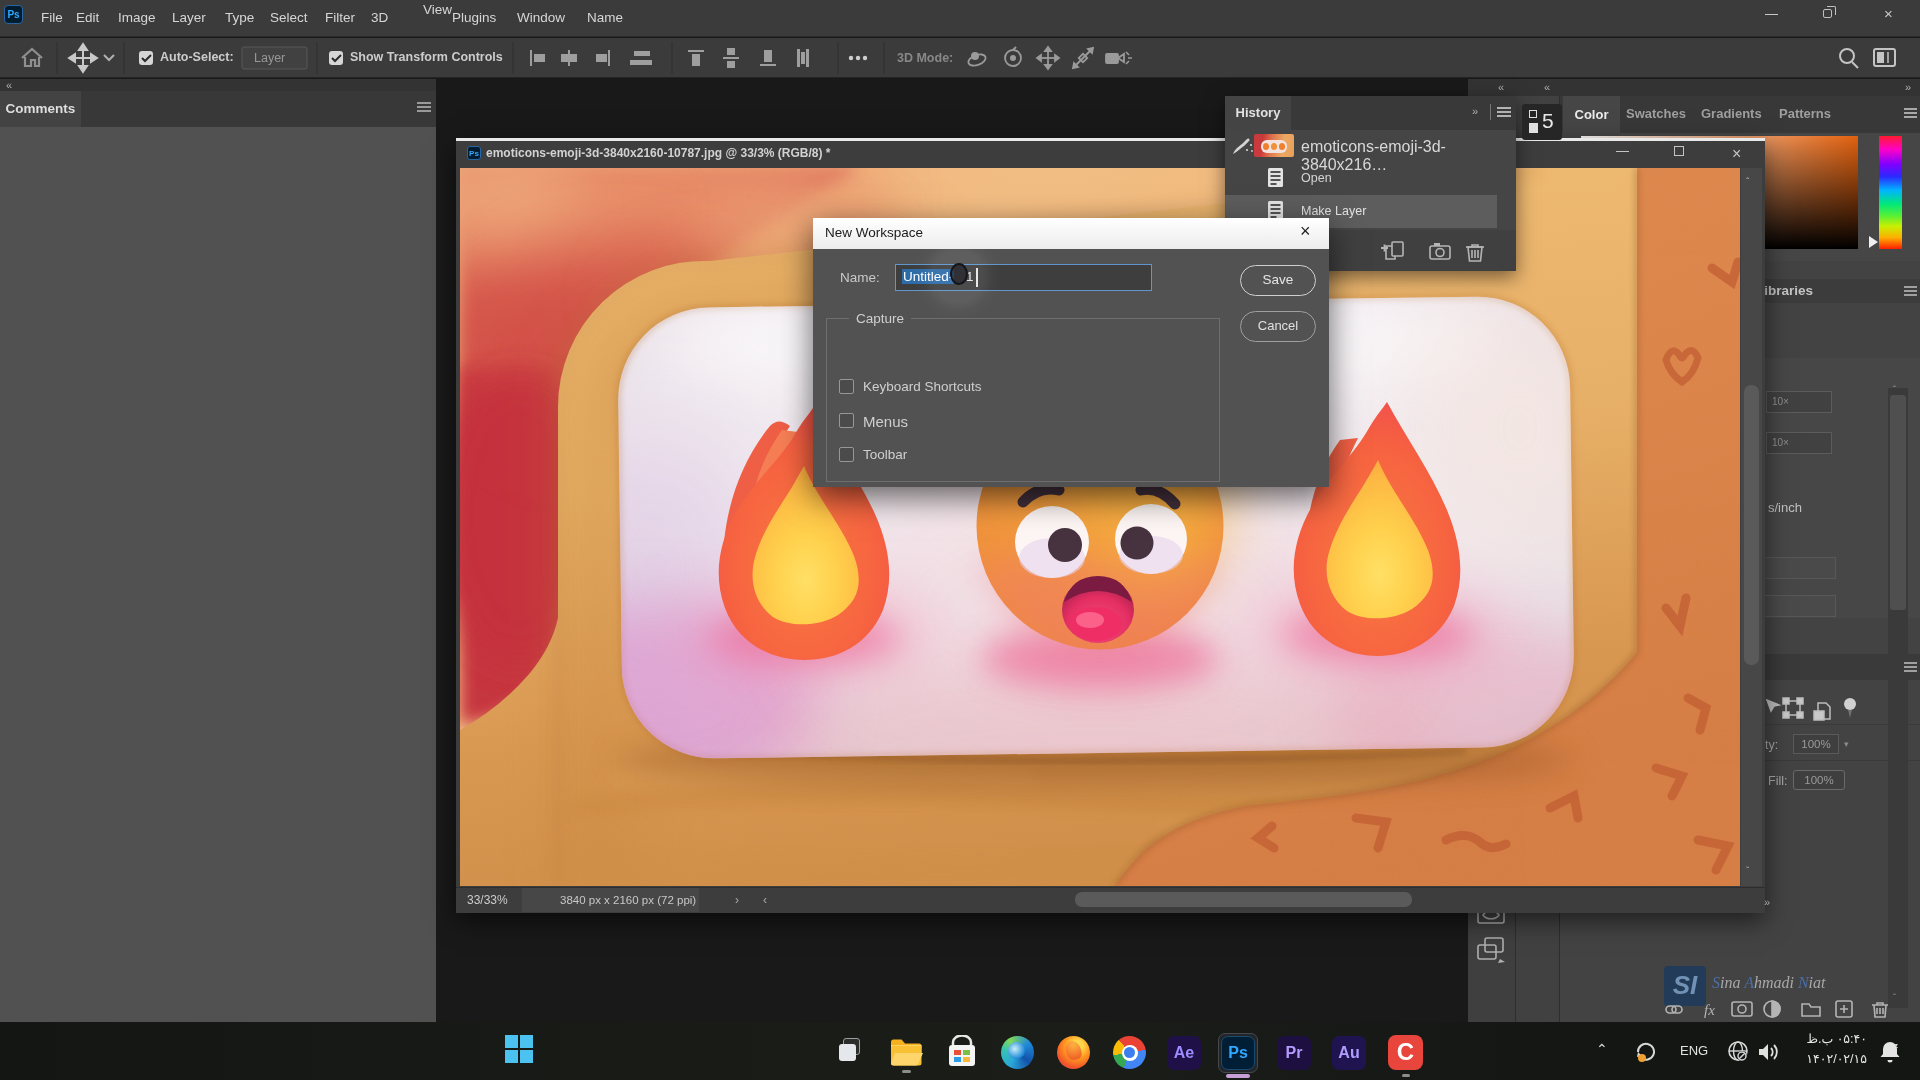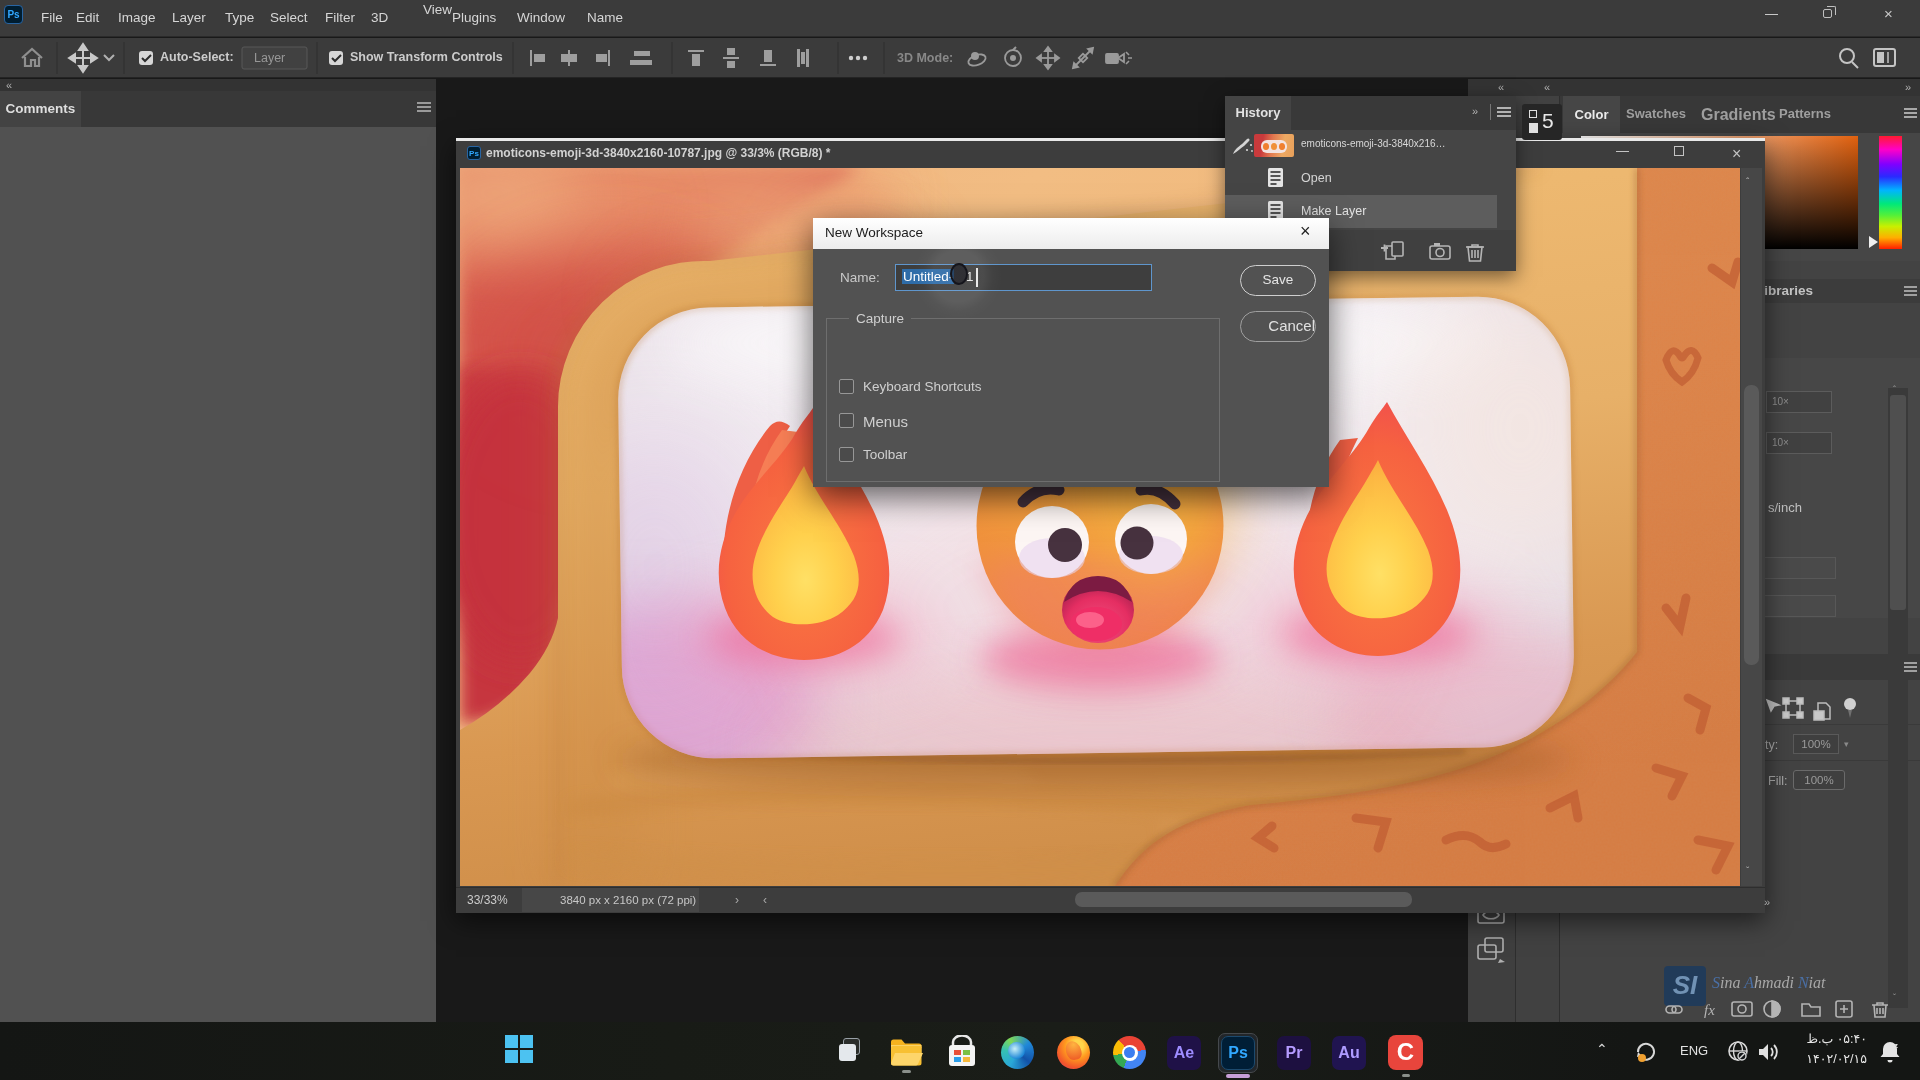--- a/index.html
+++ b/index.html
@@ -135,21 +135,21 @@
 <div class="abs" style="left:0;top:79px;width:1920px;height:943px;background:#191919;"></div>
 
 <div class="abs" style="left:1560px;top:79px;width:360px;height:943px;background:#434343;" id="rightdock">
   <div class="abs" style="left:0;top:0;width:360px;height:17px;background:#333333;">
     <div class="abs" style="left:345px;top:2px;color:#b0b0b0;font-size:11px;">»</div>
   </div>
 
   <div class="abs" style="left:0;top:17px;width:360px;height:37px;background:#383838;">
     <div class="abs" style="left:3px;top:0;width:57px;height:37px;background:#464646;color:#ececec;font-weight:bold;font-size:13px;line-height:37px;text-align:center;">Color</div>
     <div class="abs" style="left:66px;top:10px;color:#9f9f9f;font-weight:bold;font-size:13px;">Swatches</div>
-    <div class="abs" style="left:141px;top:10px;color:#9f9f9f;font-weight:bold;font-size:16px;">Gradients</div>
+    <div class="abs" style="left:141px;top:10px;color:#9f9f9f;font-weight:bold;font-size:13px;">Gradients</div>
     <div class="abs" style="left:219px;top:10px;color:#9f9f9f;font-weight:bold;font-size:13px;">Patterns</div>
     <div class="abs" style="left:344px;top:12px;width:13px;height:2px;background:#a8a8a8;box-shadow:0 4px 0 #a8a8a8,0 8px 0 #a8a8a8;"></div>
   </div>
 
   <div class="abs" style="left:0;top:54px;width:360px;height:128px;background:#464646;">
     <div class="abs" style="left:21px;top:3px;width:277px;height:113px;background:linear-gradient(to top, #000 0%, rgba(0,0,0,0) 100%), linear-gradient(to right, #ffffff, #e1610f);"></div>
     <div class="abs" style="left:319px;top:3px;width:23px;height:113px;background:linear-gradient(to bottom,#ff1a30 0%,#ff00c8 12%,#8000ff 25%,#2a2aff 36%,#00b4ff 48%,#00e87a 60%,#52f03a 70%,#c8f000 80%,#ffae00 90%,#ff1e00 100%);"></div>
     <div class="abs" style="left:309px;top:103px;width:0;height:0;border-left:9px solid #f0f0f0;border-top:6px solid transparent;border-bottom:6px solid transparent;"></div>
   </div>
 
@@ -463,21 +463,21 @@
         <circle cx="20" cy="9" r="1.1" fill="#d4d4d4"></circle>
         <circle cx="16" cy="14" r="1.1" fill="#d4d4d4"></circle>
         <circle cx="21" cy="15" r="0.9" fill="#d4d4d4"></circle>
       </svg>
     <div class="abs" style="left:29px;top:4px;width:40px;height:23px;background:linear-gradient(100deg,#c93a3c 0 22%,#e2784f 45%,#eda963 72%,#e8a05a);border-radius:2px;overflow:hidden;">
       <div class="abs" style="left:7px;top:6px;width:26px;height:13px;background:#f3e3e0;border-radius:6px;"></div>
       <div class="abs" style="left:9px;top:9px;width:6px;height:7px;background:#f08030;border-radius:50% 50% 45% 45%;"></div>
       <div class="abs" style="left:17px;top:9px;width:6px;height:7px;background:#f09038;border-radius:50%;"></div>
       <div class="abs" style="left:25px;top:9px;width:6px;height:7px;background:#f08030;border-radius:50% 50% 45% 45%;"></div>
     </div>
-    <div class="abs" style="left:76px;top:8px;color:#d8d8d8;font-size:10px;">emoticons-emoji-3d-3840x216…</div>
+    <div class="abs" style="left:76px;top:8px;color:#d8d8d8;font-size:16px;">emoticons-emoji-3d-3840x216…</div>
 
     <svg class="abs" style="left:42px;top:37px;" width="19" height="22">
         <rect x="1" y="1" width="15" height="19" rx="1.5" fill="#e4e4e4"></rect>
         <rect x="3.5" y="4" width="10" height="2" fill="#555"></rect>
         <rect x="3.5" y="8" width="10" height="2" fill="#555"></rect>
         <rect x="3.5" y="12" width="10" height="2" fill="#555"></rect>
         <rect x="3.5" y="16" width="6" height="2" fill="#555"></rect>
       </svg>
     <div class="abs" style="left:76px;top:41px;color:#d4d4d4;font-size:12.5px;">Open</div>
 
@@ -533,21 +533,21 @@
   <div class="abs" style="left:13px;top:100px;width:394px;height:164px;border:1px solid #6e6e6e;"></div>
   <div class="abs" style="left:36px;top:93px;background:#525252;padding:0 7px;color:#cfcfcf;font-size:13.5px;">Capture</div>
   <div class="abs" style="left:26px;top:161px;width:15px;height:15px;background:#4b4b4b;border:1px solid #979797;border-radius:2px;"></div>
   <div class="abs" style="left:50px;top:161px;color:#cfcfcf;font-size:13.5px;">Keyboard Shortcuts</div>
   <div class="abs" style="left:26px;top:195px;width:15px;height:15px;background:#4b4b4b;border:1px solid #979797;border-radius:2px;"></div>
   <div class="abs" style="left:50px;top:195px;color:#cfcfcf;font-size:15px;">Menus</div>
   <div class="abs" style="left:26px;top:229px;width:15px;height:15px;background:#4b4b4b;border:1px solid #979797;border-radius:2px;"></div>
   <div class="abs" style="left:50px;top:229px;color:#cfcfcf;font-size:13.5px;">Toolbar</div>
 
   <div class="abs" style="left:427px;top:47px;width:76px;height:31px;border:1.5px solid #cfcfcf;border-radius:16px;color:#e5e5e5;font-size:13.5px;text-align:center;line-height:28px;">Save</div>
-  <div class="abs" style="left:427px;top:93px;width:76px;height:31px;border:1.5px solid #9f9f9f;border-radius:16px;color:#e0e0e0;font-size:15px;text-align:right;line-height:28px;">Cancel</div>
+  <div class="abs" style="left:427px;top:93px;width:76px;height:31px;border:1.5px solid #9f9f9f;border-radius:16px;color:#e0e0e0;font-size:13px;text-align:center;line-height:28px;">Cancel</div>
 </div>
 
 <div class="abs" style="left:0;top:1022px;width:1920px;height:58px;background:linear-gradient(90deg,#141614 0%,#181b16 35%,#1a1d18 55%,#141614 85%);" id="taskbar">
 
   <div class="abs" style="left:505px;top:13px;width:13px;height:13px;background:#4cc2f1;"></div>
   <div class="abs" style="left:520px;top:13px;width:13px;height:13px;background:#4cc2f1;"></div>
   <div class="abs" style="left:505px;top:28px;width:13px;height:13px;background:#4cc2f1;"></div>
   <div class="abs" style="left:520px;top:28px;width:13px;height:13px;background:#4cc2f1;"></div>
 
 

